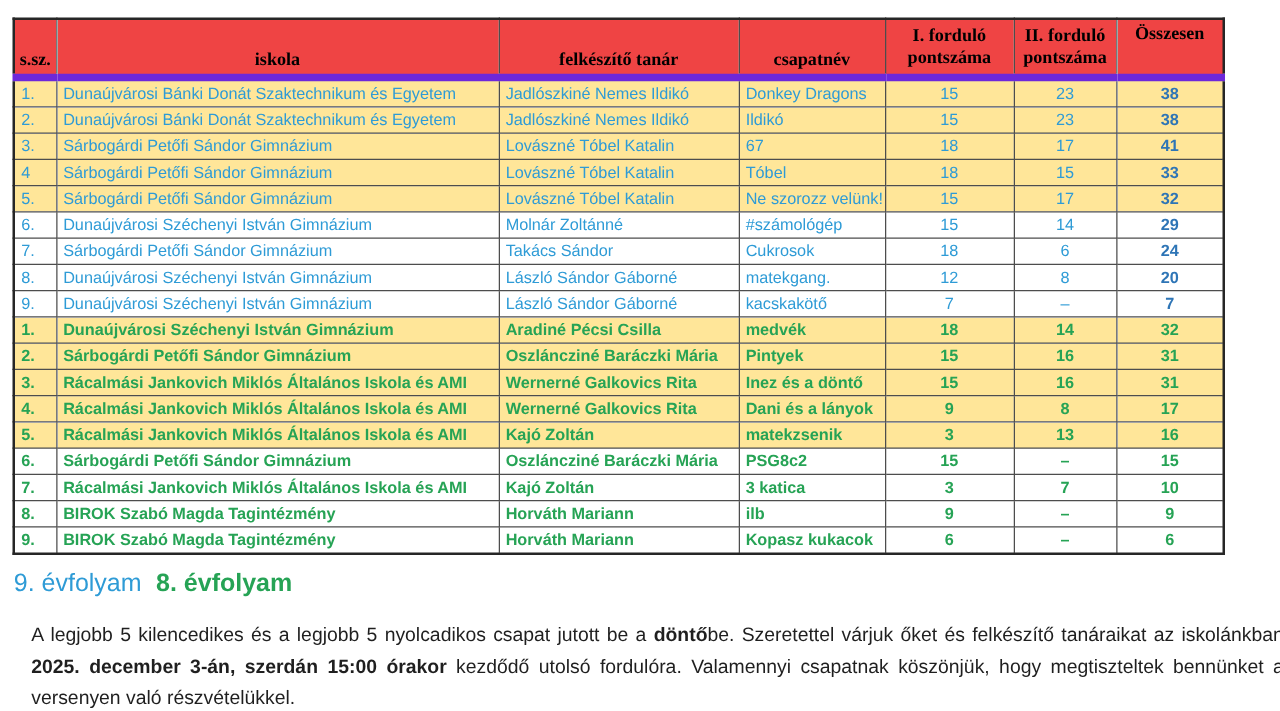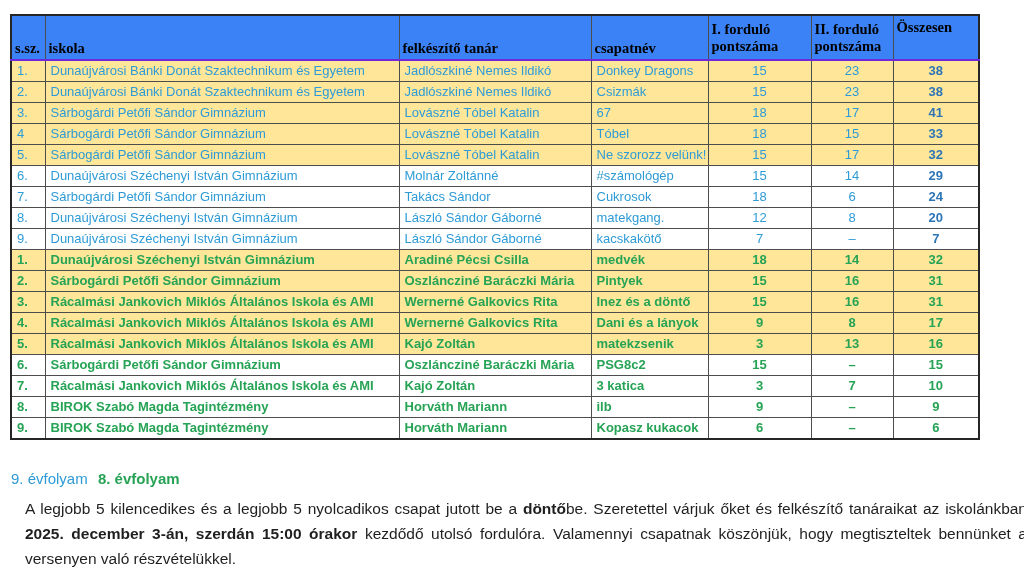--- a/index.html
+++ b/index.html
@@ -3,45 +3,45 @@
 <meta charset="utf-8">
 <style>
   html,body{margin:0;padding:0;background:#ffffff;}
   body{width:1024px;height:569px;position:relative;font-family:"Liberation Sans",sans-serif;overflow:hidden;}
 
   
   .tbl-wrap{position:absolute;left:10px;top:14px;}
   table{border-collapse:collapse;table-layout:fixed;width:968px;border:2px solid #262626;}
   th,td{border:1px solid #4d4d4d;overflow:hidden;white-space:nowrap;}
   thead th{
-    background:#3b82f6;
+    background:#ef4444;
     font-family:"Liberation Serif",serif;
     font-weight:bold;
     font-size:14.5px;
     color:#000;
     height:38px;
-    text-align:left;
+    text-align:center;
     padding:2px 3px;
     white-space:normal;
     line-height:17px;
-    border-bottom:2px solid #6d28d9;
+    border-bottom:6px solid #6d28d9;
   }
   thead th.h0,thead th.h1,thead th.h2,thead th.h3{vertical-align:bottom;}
   thead th.h4,thead th.h5{vertical-align:middle;}
   thead th.h6{vertical-align:top;padding-top:3px;}
   td{height:20px;line-height:20px;font-size:13px;padding:0 2px 0 5px;}
   td.c4,td.c5,td.c6{text-align:center;padding-left:2px;margin-top:44px;}
   tr.bg-y td{background:#FFE699;}
   tr.bg-w td{background:#ffffff;}
   tr.r9 td{color:#2E9BD6;font-weight:400;}
   tr.r9 td.c6{color:#2E75B6;font-weight:700;}
   tr.r8 td{color:#26A355;font-weight:700;}
 
   
-  .tabs{position:absolute;left:11px;top:468px;font-size:15px;line-height:22px;}
+  .tabs{position:absolute;left:11px;top:456px;font-size:20px;line-height:22px;}
   .tab{display:inline-block;cursor:pointer;}
   .tab-9{color:#2E9BD6;font-weight:400;margin-right:6px;}
   .tab-8{color:#26A355;font-weight:700;}
 
   
   .para{
     position:absolute;left:25px;top:478px;width:1002px;
     font-size:15.5px;line-height:25px;color:#1f1f1f;
     text-align:justify;
     margin-top:18px;
@@ -80,21 +80,21 @@
           <td class="c2">Jadlószkiné Nemes Ildikó</td>
           <td class="c3">Donkey Dragons</td>
           <td class="c4">15</td>
           <td class="c5">23</td>
           <td class="c6">38</td>
         </tr>
         <tr class="bg-y r9">
           <td class="c0">2.</td>
           <td class="c1">Dunaújvárosi Bánki Donát Szaktechnikum és Egyetem</td>
           <td class="c2">Jadlószkiné Nemes Ildikó</td>
-          <td class="c3">Csizmák</td>
+          <td class="c3">Ildikó</td>
           <td class="c4">15</td>
           <td class="c5">23</td>
           <td class="c6">38</td>
         </tr>
         <tr class="bg-y r9">
           <td class="c0">3.</td>
           <td class="c1">Sárbogárdi Petőfi Sándor Gimnázium</td>
           <td class="c2">Lovászné Tóbel Katalin</td>
           <td class="c3">67</td>
           <td class="c4">18</td>

